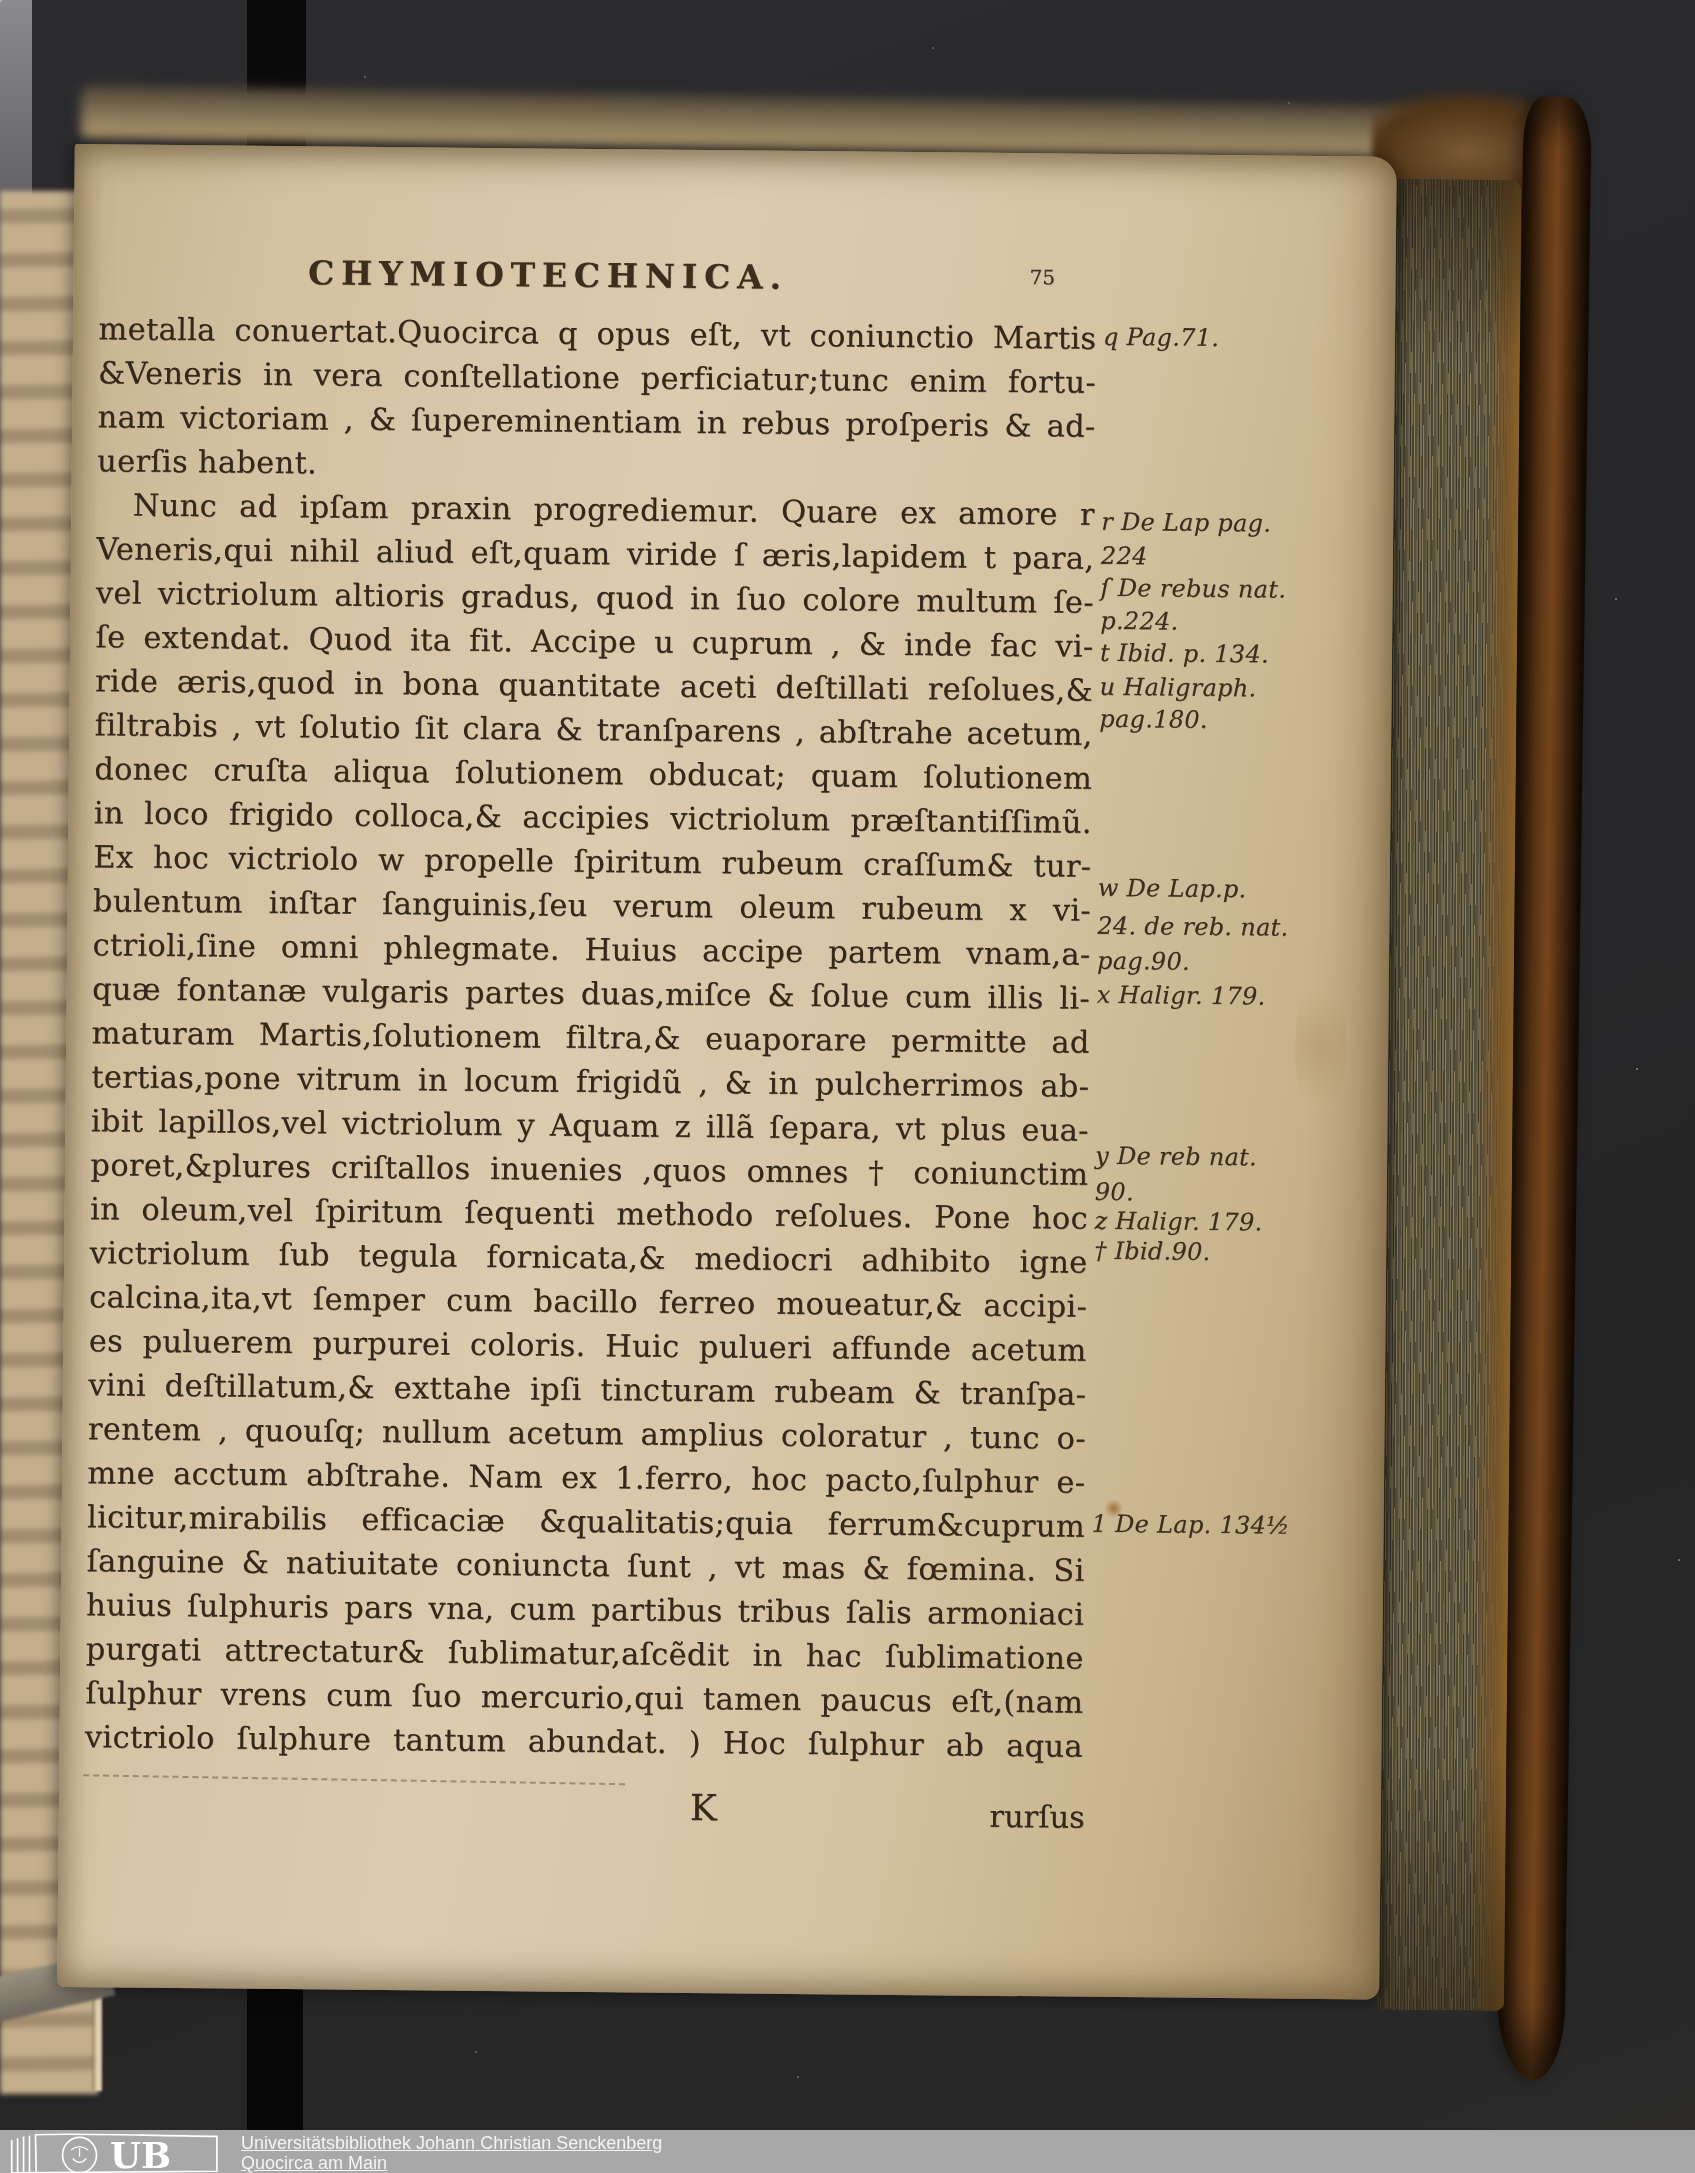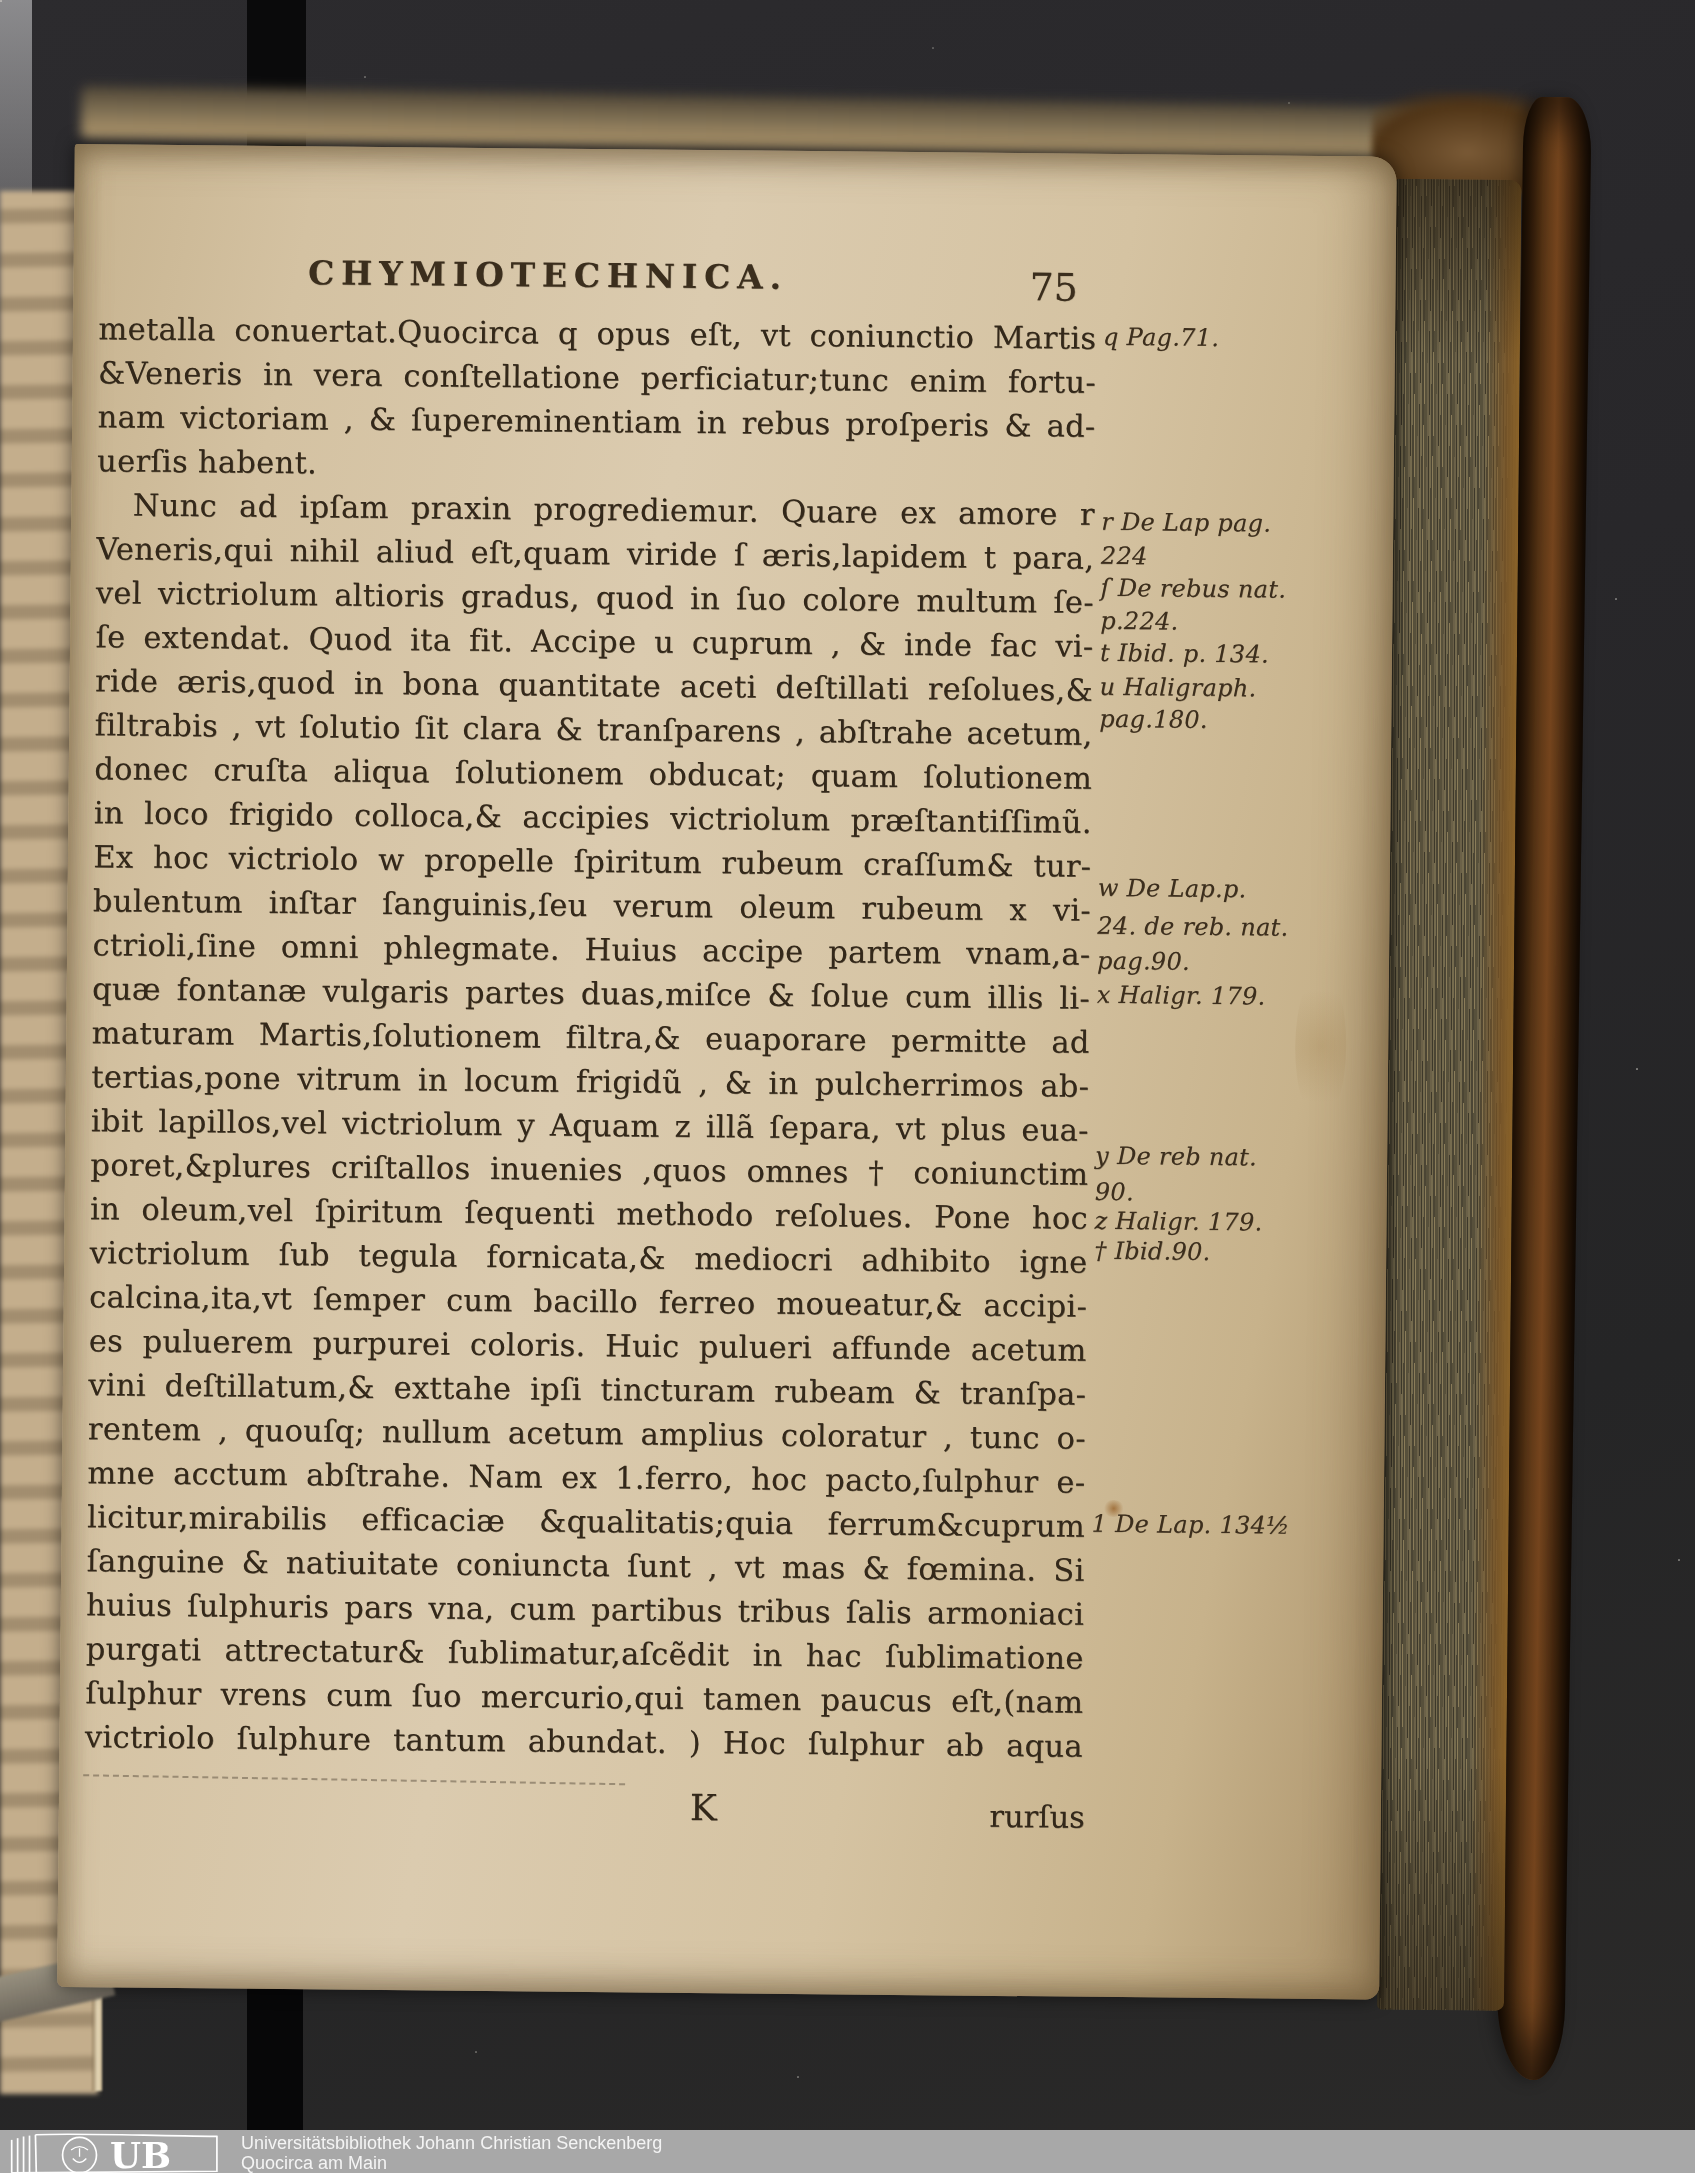--- a/index.html
+++ b/index.html
@@ -54,21 +54,21 @@
       background:radial-gradient(ellipse at 45% 60%,#7a5a36 0%,#4f3416 55%,rgba(30,16,6,.0) 78%);
       filter:blur(3.4px);}
   .stain1{position:absolute;left:1041px;top:1363px;width:22px;height:17px;border-radius:50%;
       background:radial-gradient(circle,rgba(140,80,20,.65),rgba(140,80,20,0) 70%);}
   .stain2{position:absolute;left:1229px;top:831px;width:51px;height:153px;border-radius:50%;
       background:radial-gradient(circle,rgba(150,115,60,.22),rgba(150,115,60,0) 70%);}
   
   .running-head{position:absolute;left:25.4px;top:124px;width:898px;text-align:center;
       font-size:33px;letter-spacing:6.8px;color:#3b2e1d;font-weight:bold;
       text-shadow:0.4px 0.4px 0.7px rgba(52,40,24,.45);}
-  .page-num{position:absolute;left:956px;top:129px;font-size:38px;color:#3b2e1d;
+  .page-num{position:absolute;left:956px;top:129px;font-size:20px;color:#3b2e1d;
       text-shadow:0.4px 0.4px 0.7px rgba(52,40,24,.45);}
   #text-block{position:absolute;left:25.4px;top:180px;width:998px;}
   .tline{width:100%;height:44px;font-size:30.5px;line-height:44px;color:#33281a;
       letter-spacing:0.3px;white-space:nowrap;
       text-align:justify;text-align-last:justify;
       text-shadow:0.4px 0.5px 0.6px rgba(45,34,20,.5);}
   .tline.pe{text-align-last:left;}
   .tline.indent{padding-left:36px;width:calc(100% - 36px);}
   .mnote{position:absolute;left:1030px;width:280px;font-style:italic;font-size:24px;
       line-height:29px;color:#3c2e1d;letter-spacing:0.3px;white-space:nowrap;
@@ -80,21 +80,21 @@
   .sig-k{position:absolute;left:631px;top:1654px;font-size:36px;color:#33281a;
       text-shadow:0.4px 0.5px 0.6px rgba(45,34,20,.5);}
   .catchword{position:absolute;left:873px;top:1663px;width:153px;text-align:right;
       font-size:30.5px;color:#33281a;text-shadow:0.4px 0.5px 0.6px rgba(45,34,20,.5);}
   .pencil-underline{position:absolute;left:24px;top:1649px;width:542px;height:0;
       border-bottom:2.5px dashed rgba(80,68,54,.45);transform:rotate(.4deg);}
   
   .footer-bar{position:absolute;left:0;top:2130px;width:1695px;height:43px;background:#a8a8a8;}
   .footer-logo{position:absolute;left:10.2px;top:2133px;}
   .footer-text{position:absolute;left:241px;top:2133px;color:#f4f4f4;
-      font-family:"Liberation Sans","DejaVu Sans",sans-serif;font-size:18px;line-height:20.3px;}
+      font-family:"Liberation Sans","DejaVu Sans",sans-serif;font-size:18px;line-height:20.3px;text-decoration:underline;}
 </style>
 </head>
 <body>
 
 <div id="canvas">
 
   <div class="slot-top"></div>
   <div class="slot-bottom"></div>
   <div class="glass-edge"></div>
   <div class="specks"></div>

